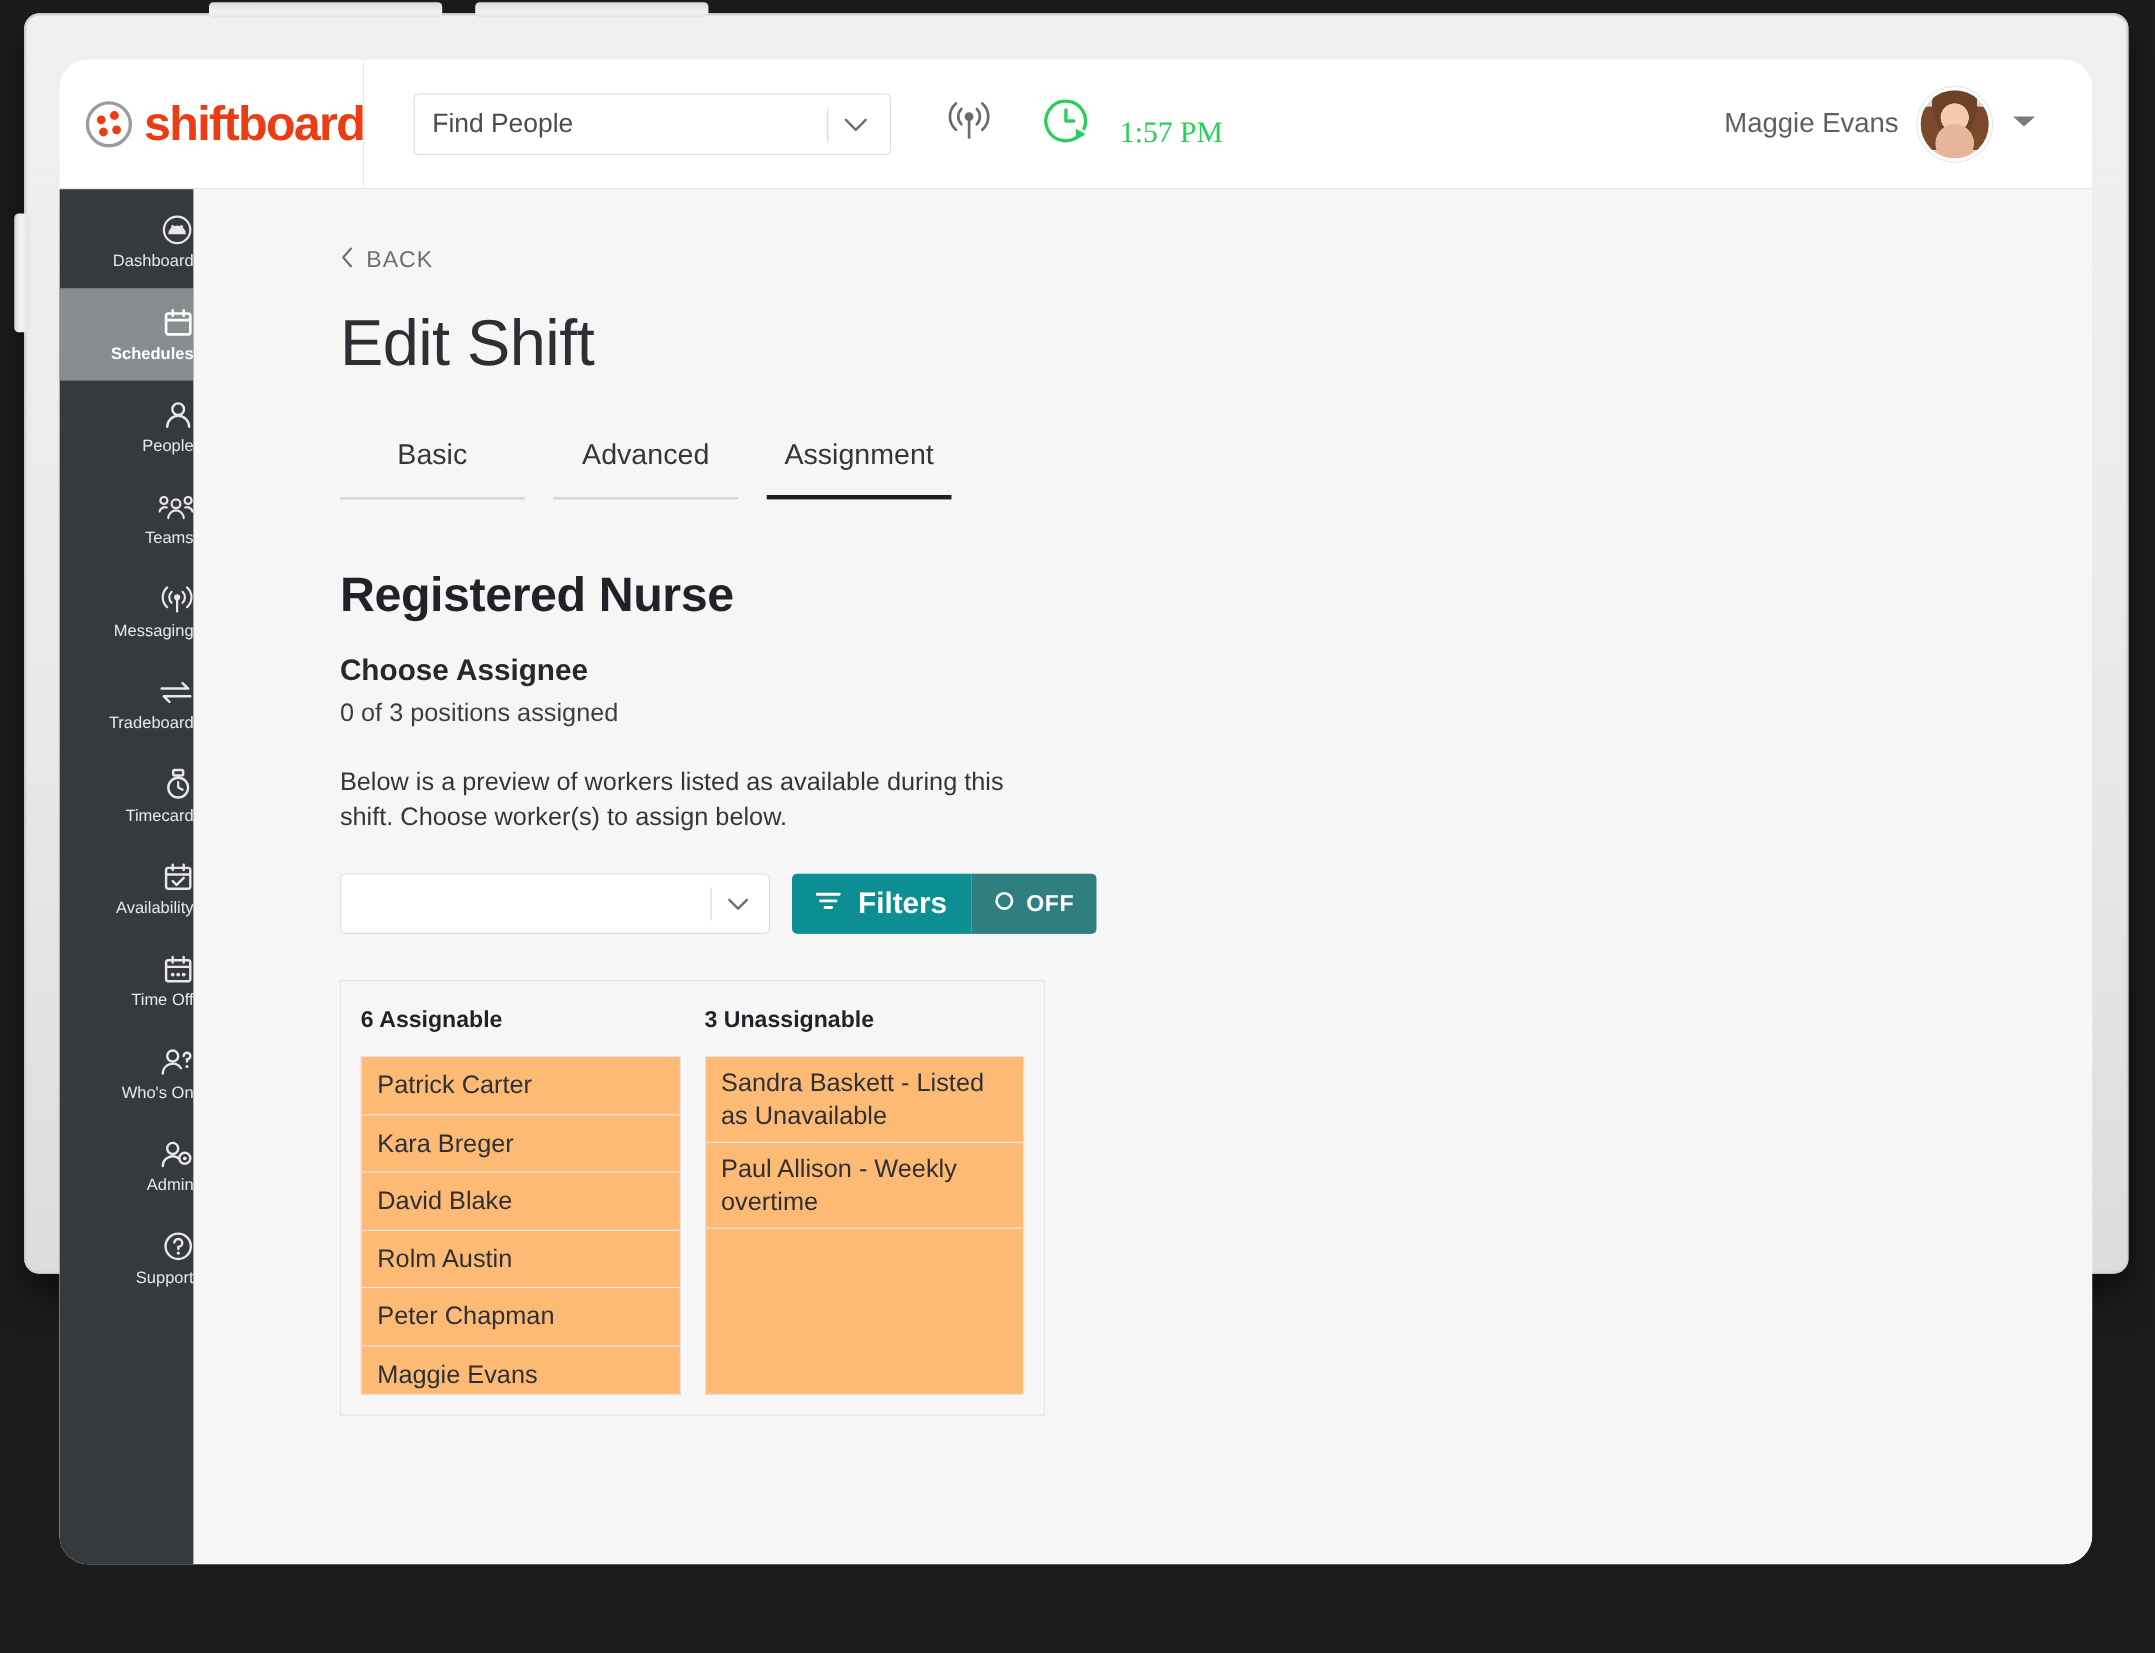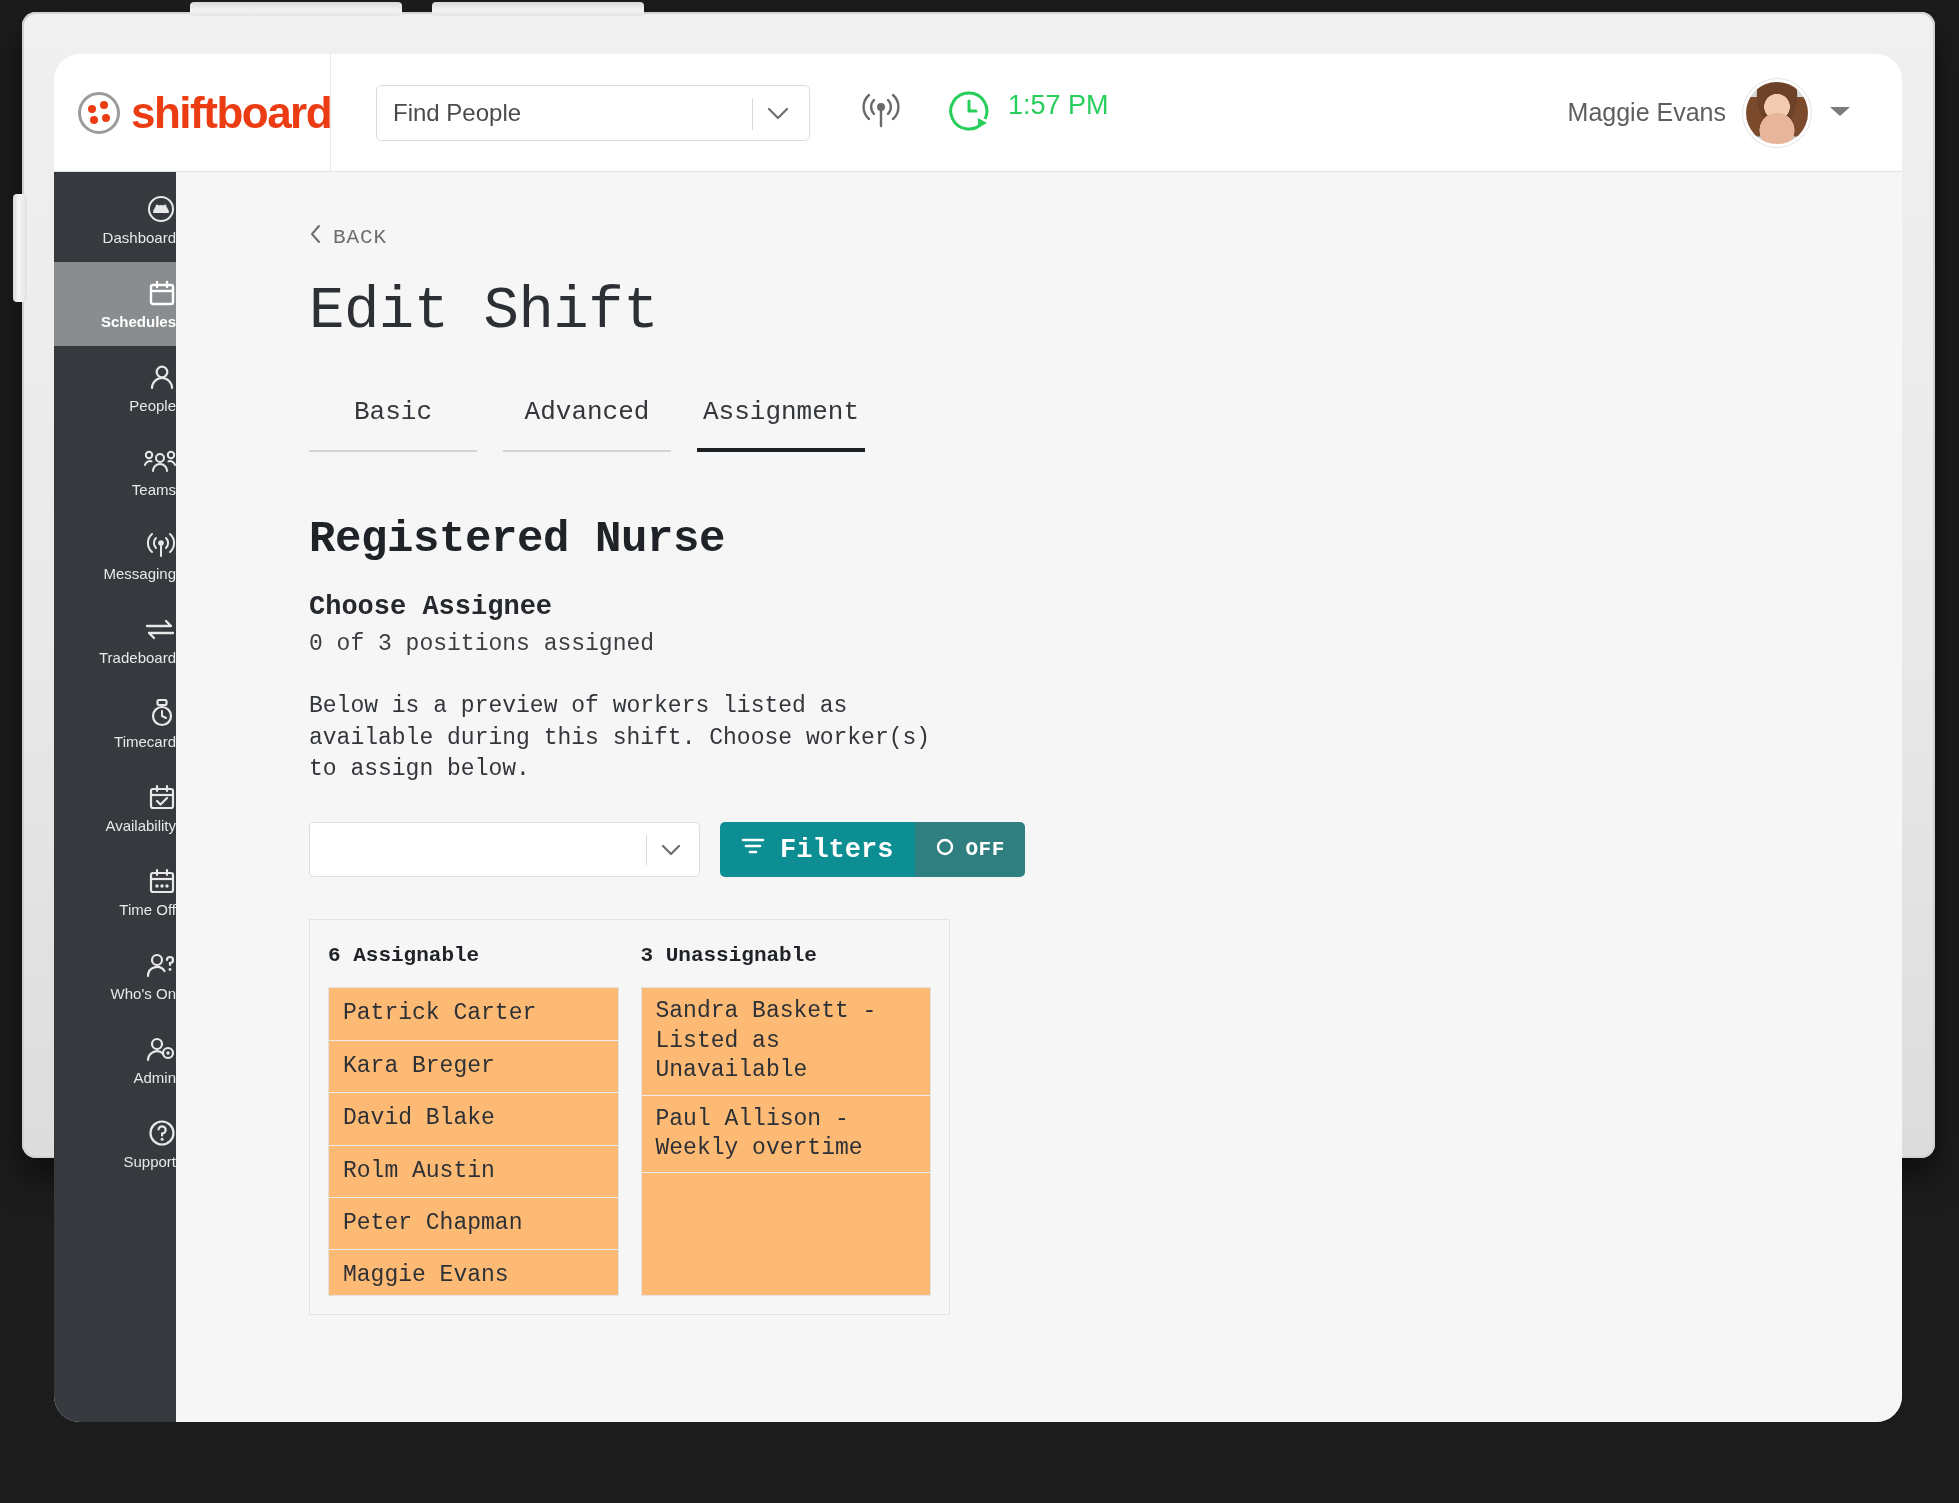--- a/index.html
+++ b/index.html
@@ -85,21 +85,21 @@
   }
   #find-people-value { font-size: 24px; color: #4b4b4b; padding-left: 16px; }
   #find-people-divider {
     position: absolute; right: 56px; top: 12px;
     width: 1px; height: 32px; background: #d8d8d8;
   }
   #find-people-chevron { position: absolute; right: 18px; top: 18px; }
 
   #broadcast-icon { margin-left: 48px; }
   #clock-group {
-    margin-left: 44px; display: flex; align-items: flex-start; gap: 18px;
+    margin-left: 44px; display: flex; align-items: flex-end; gap: 28px; font-family: Liberation Serif, serif;
   }
   #clock-time { font-size: 27px; color: #27cf5a; font-weight: 500; }
 
   #user-area {
     margin-left: auto; margin-right: 50px;
     display: flex; align-items: center; gap: 20px;
   }
   #user-name { font-size: 25px; color: #5e5e5e; }
   #avatar {
     width: 62px; height: 62px; border-radius: 50%;
@@ -130,21 +130,20 @@
   .nav-label { font-size: 15px; line-height: 1; white-space: nowrap; }
   .nav-item.active .nav-label { font-weight: bold; color: #ffffff; }
   .nav-icon { height: 28px; display: flex; align-items: center; }
 
   
   #content {
     position: absolute; left: 122px; top: 118px;
     width: 1726px; height: 1250px;
     background: #f6f6f6;
     padding: 52px 0 0 133px;
-    font-family: Liberation Mono, monospace;
   }
   #back-link {
     display: inline-flex; align-items: center; gap: 10px;
     font-size: 21px; letter-spacing: .9px; color: #6e6e6e; cursor: pointer;
   }
   #page-title {
     font-size: 59px; color: #2c2f33; font-weight: 400;
     margin-top: 28px; letter-spacing: -.5px;
   }
 

